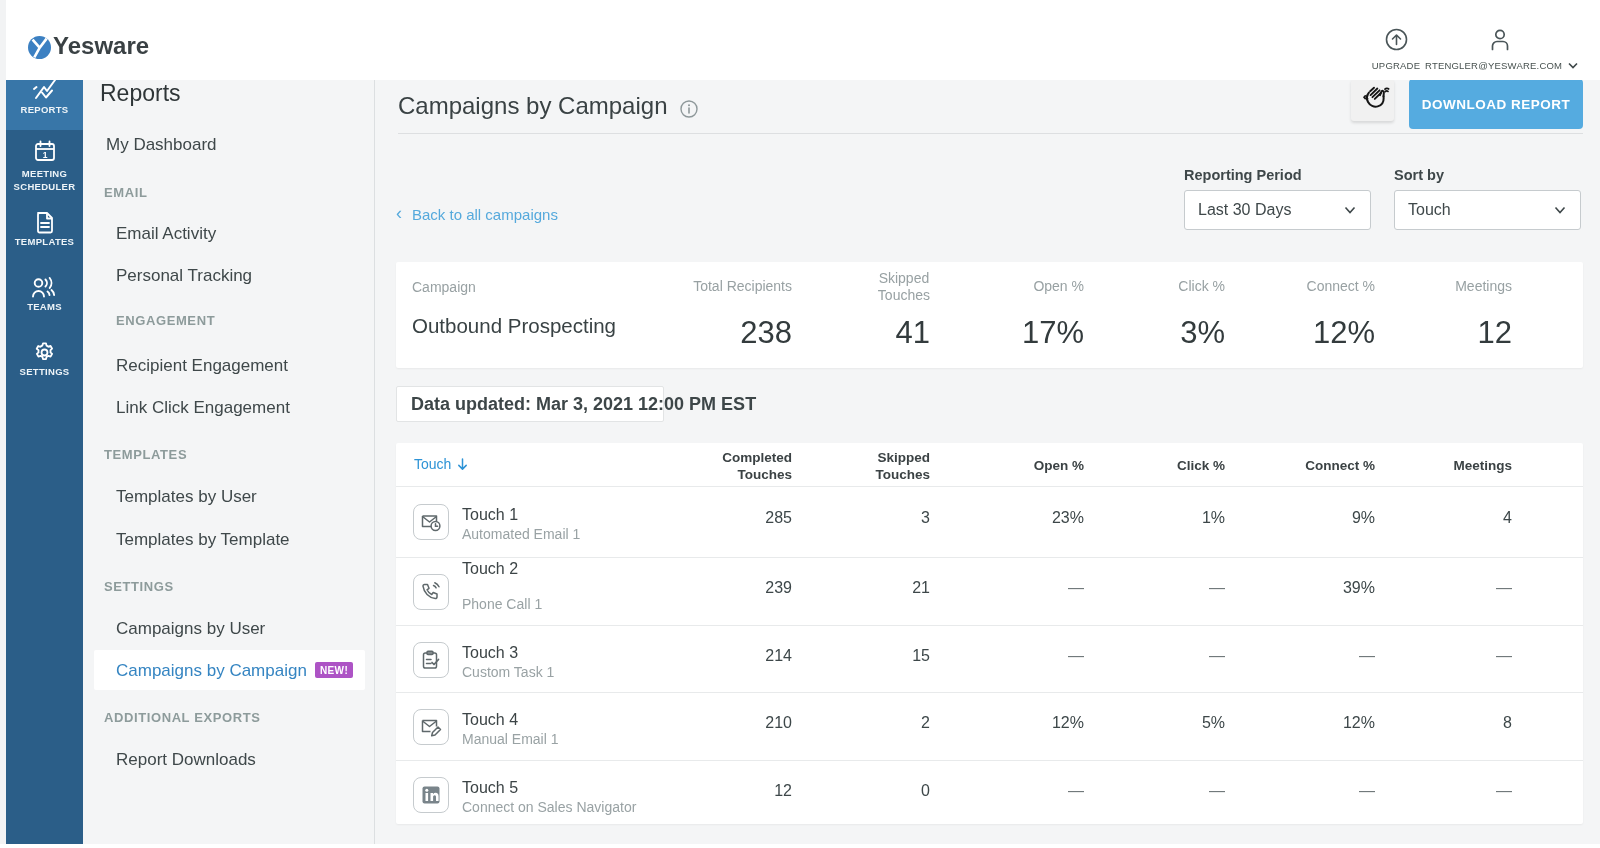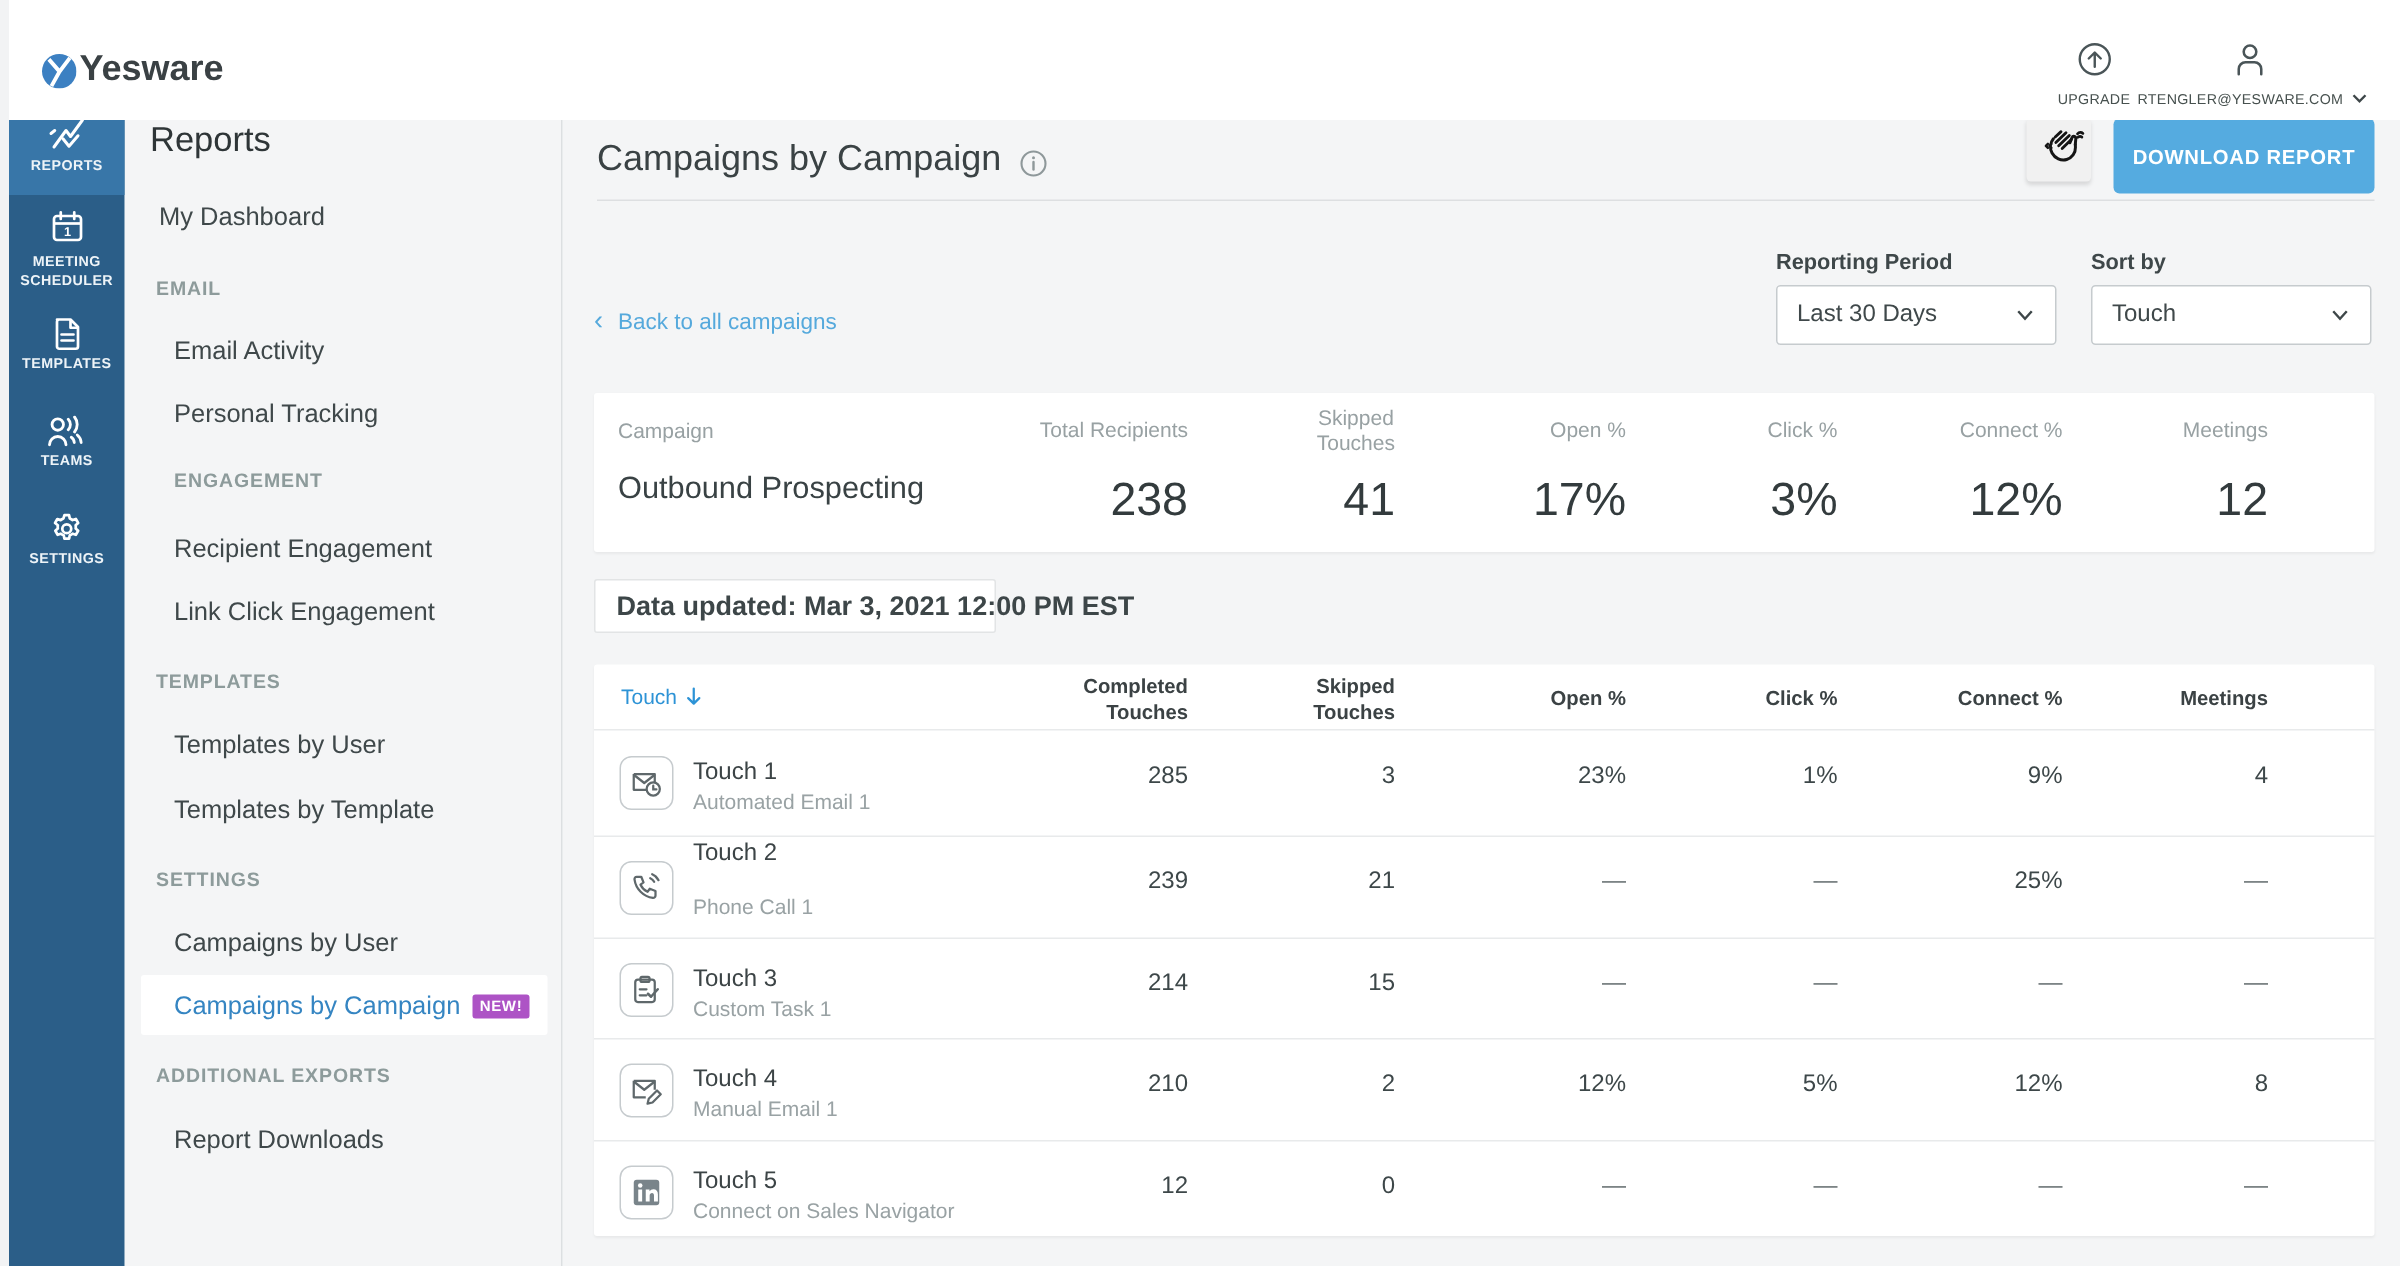--- a/index.html
+++ b/index.html
@@ -259,21 +259,21 @@
             <path d="M13.5 4.5 a5 5 0 0 1 2.6 2.4 M14.8 1.8 a8 8 0 0 1 4.2 4"></path>
           </g>
         </svg>
       </div>
       <div class="rtitle" style="top:3px;">Touch 2</div>
       <div class="rsub" style="top:39px;">Phone Call 1</div>
       <div class="num" style="right:791px; top:22px;">239</div>
       <div class="num" style="right:653px; top:22px;">21</div>
       <div class="num dash" style="right:499px; top:22px;">—</div>
       <div class="num dash" style="right:358px; top:22px;">—</div>
-      <div class="num" style="right:208px; top:22px;">25%</div>
+      <div class="num" style="right:208px; top:22px;">39%</div>
       <div class="num dash" style="right:71px; top:22px;">—</div>
     </div>
 
     <div class="row" style="top:182px;">
       <div class="iconbox" style="top:17px;">
         <svg width="22" height="22" viewBox="0 0 22 22">
           <g stroke="currentColor" stroke-width="1.5" fill="none" stroke-linecap="round" stroke-linejoin="round">
             <rect x="3.5" y="4" width="13" height="15" rx="1.8"></rect>
             <rect x="7" y="2.2" width="6" height="3.4" rx="1"></rect>
             <path d="M6.5 10.5 H11 M6.5 14.5 H11"></path>

